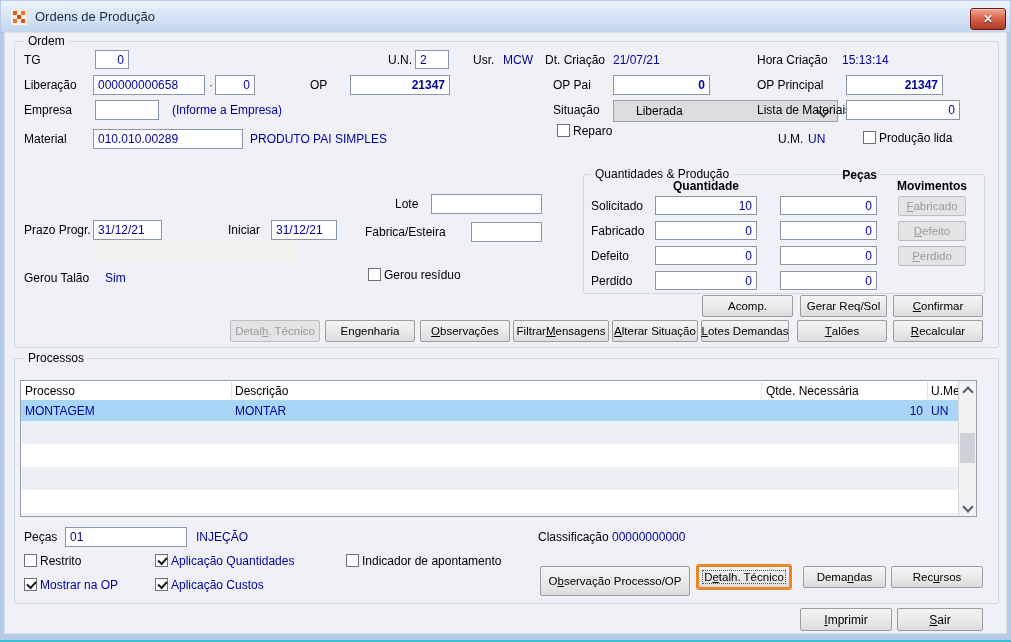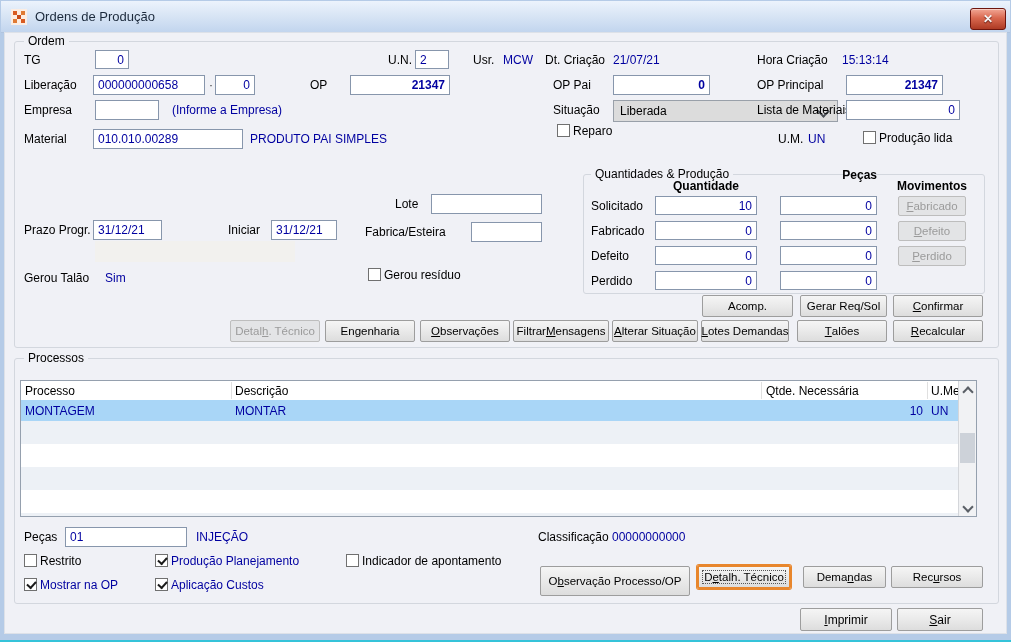--- a/index.html
+++ b/index.html
@@ -26,21 +26,21 @@
   .inp.num{justify-content:flex-end}
   .btn{position:absolute;display:flex;align-items:center;justify-content:center;
     background:linear-gradient(180deg,#f5f5f5,#ebebeb 45%,#dddddd);border:1px solid #9d9d9d;border-radius:2px;
     font-size:11.5px;white-space:nowrap;color:#000;box-sizing:border-box;cursor:default}
   .btn.disabled{background:#e3e4e6;color:#9b9b9b;border-color:#bdbdbd}
   .btn.focused{border:2px solid #e8862c;box-shadow:0 0 0 1px #e8862c;outline:1px dotted #555;outline-offset:-6px}
   .checkbox{position:absolute;width:13px;height:13px;background:#fff;border:1px solid #707070;box-sizing:border-box}
   .checkbox.checked::before{content:"";position:absolute;left:2px;top:2px;width:7px;height:4px;
     border-left:2px solid #1a1a1a;border-bottom:2px solid #1a1a1a;transform:rotate(-48deg)}
   .dropdown{position:absolute;background:#dcdcdc;border:1px solid #99a0a9;display:flex;align-items:center;
-    padding:0 6px;color:#000;box-sizing:border-box}
+    padding:0 22px;color:#000;box-sizing:border-box}
   .chevron{position:absolute;right:9px;top:6px;width:7px;height:7px;border-right:2px solid #4a4f55;border-bottom:2px solid #4a4f55;transform:rotate(45deg)}
   .sep-dot{position:absolute;color:#333}
   .grayrect{position:absolute;background:#f2f1ee}
   .table{position:absolute;left:20px;top:380px;width:957px;height:137px;background:#fff;border:1px solid #95a0ae;box-sizing:border-box}
   .th{position:absolute;top:3px;color:#000;white-space:nowrap}
   .th-sep{position:absolute;top:1px;height:17px;width:1px;background:#e0e0e0}
   .thead-line{position:absolute;left:0;top:19px;width:937px;height:1px;background:#e6e6e6}
   .sel-row{position:absolute;left:0;top:19px;width:937px;height:21px;background:#a9d6f7}
   .sel-row span{position:absolute;top:4px;color:#0000a0;white-space:nowrap}
   .stripe{position:absolute;left:0;width:937px;background:#edf1f6}
@@ -204,21 +204,21 @@
 
   <span class="lbl" style="left:24px;top:530px">Peças</span>
   <div class="inp" style="left:65px;top:527px;width:122px;height:20px">01</div>
   <span class="lbl nav" style="left:196px;top:530px">INJEÇÃO</span>
   <span class="lbl" style="left:538px;top:530px">Classificação</span>
   <span class="lbl nav" style="left:612px;top:530px">00000000000</span>
 
   <span class="checkbox" style="left:24px;top:554px"></span>
   <span class="lbl" style="left:40px;top:554px">Restrito</span>
   <span class="checkbox checked" style="left:155px;top:554px"></span>
-  <span class="lbl nav" style="left:171px;top:554px">Produção Planejamento</span>
+  <span class="lbl nav" style="left:171px;top:554px">Aplicação Quantidades</span>
   <span class="checkbox" style="left:346px;top:554px"></span>
   <span class="lbl" style="left:362px;top:554px">Indicador de apontamento</span>
   <span class="checkbox checked" style="left:24px;top:578px"></span>
   <span class="lbl nav" style="left:40px;top:578px">Mostrar na OP</span>
   <span class="checkbox checked" style="left:155px;top:578px"></span>
   <span class="lbl nav" style="left:171px;top:578px">Aplicação Custos</span>
 
   <div class="btn" style="left:540px;top:566px;width:150px;height:30px">O<u>b</u>servação Processo/OP</div>
   <div class="btn focused" style="left:697px;top:565px;width:94px;height:24px">D<u>e</u>talh. Técnico</div>
   <div class="btn" style="left:803px;top:566px;width:83px;height:22px">Dema<u>n</u>das</div>

